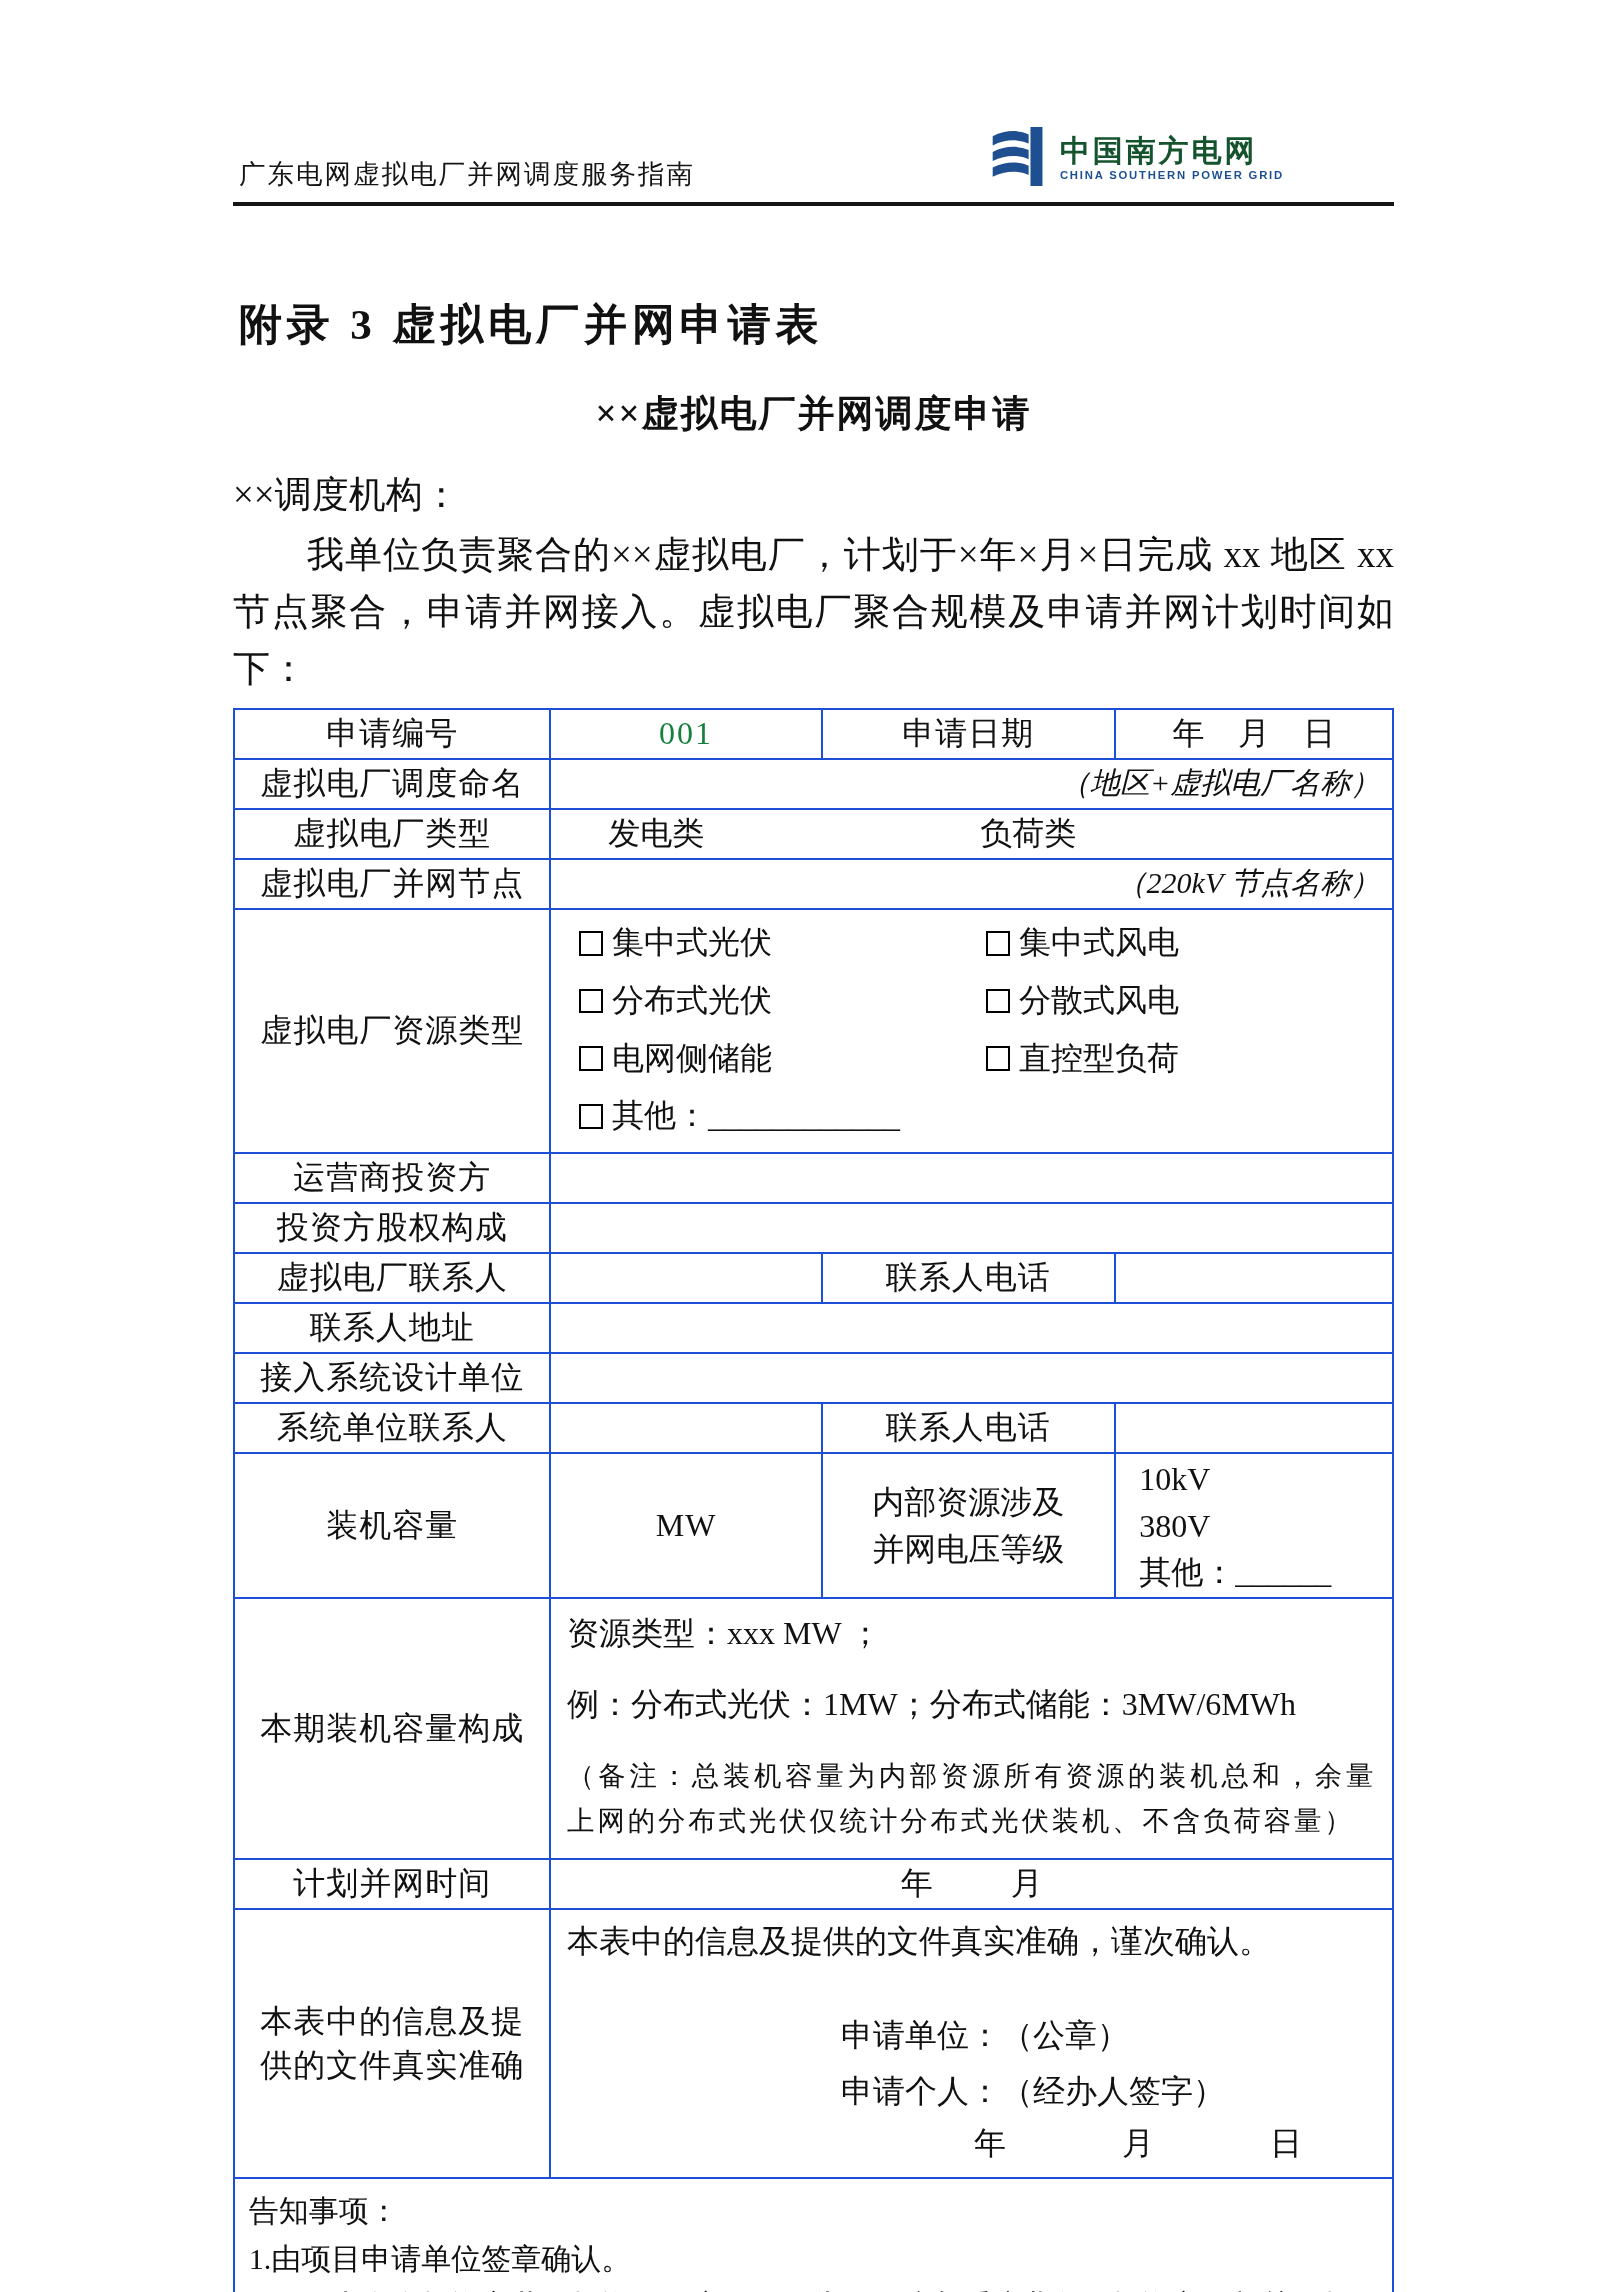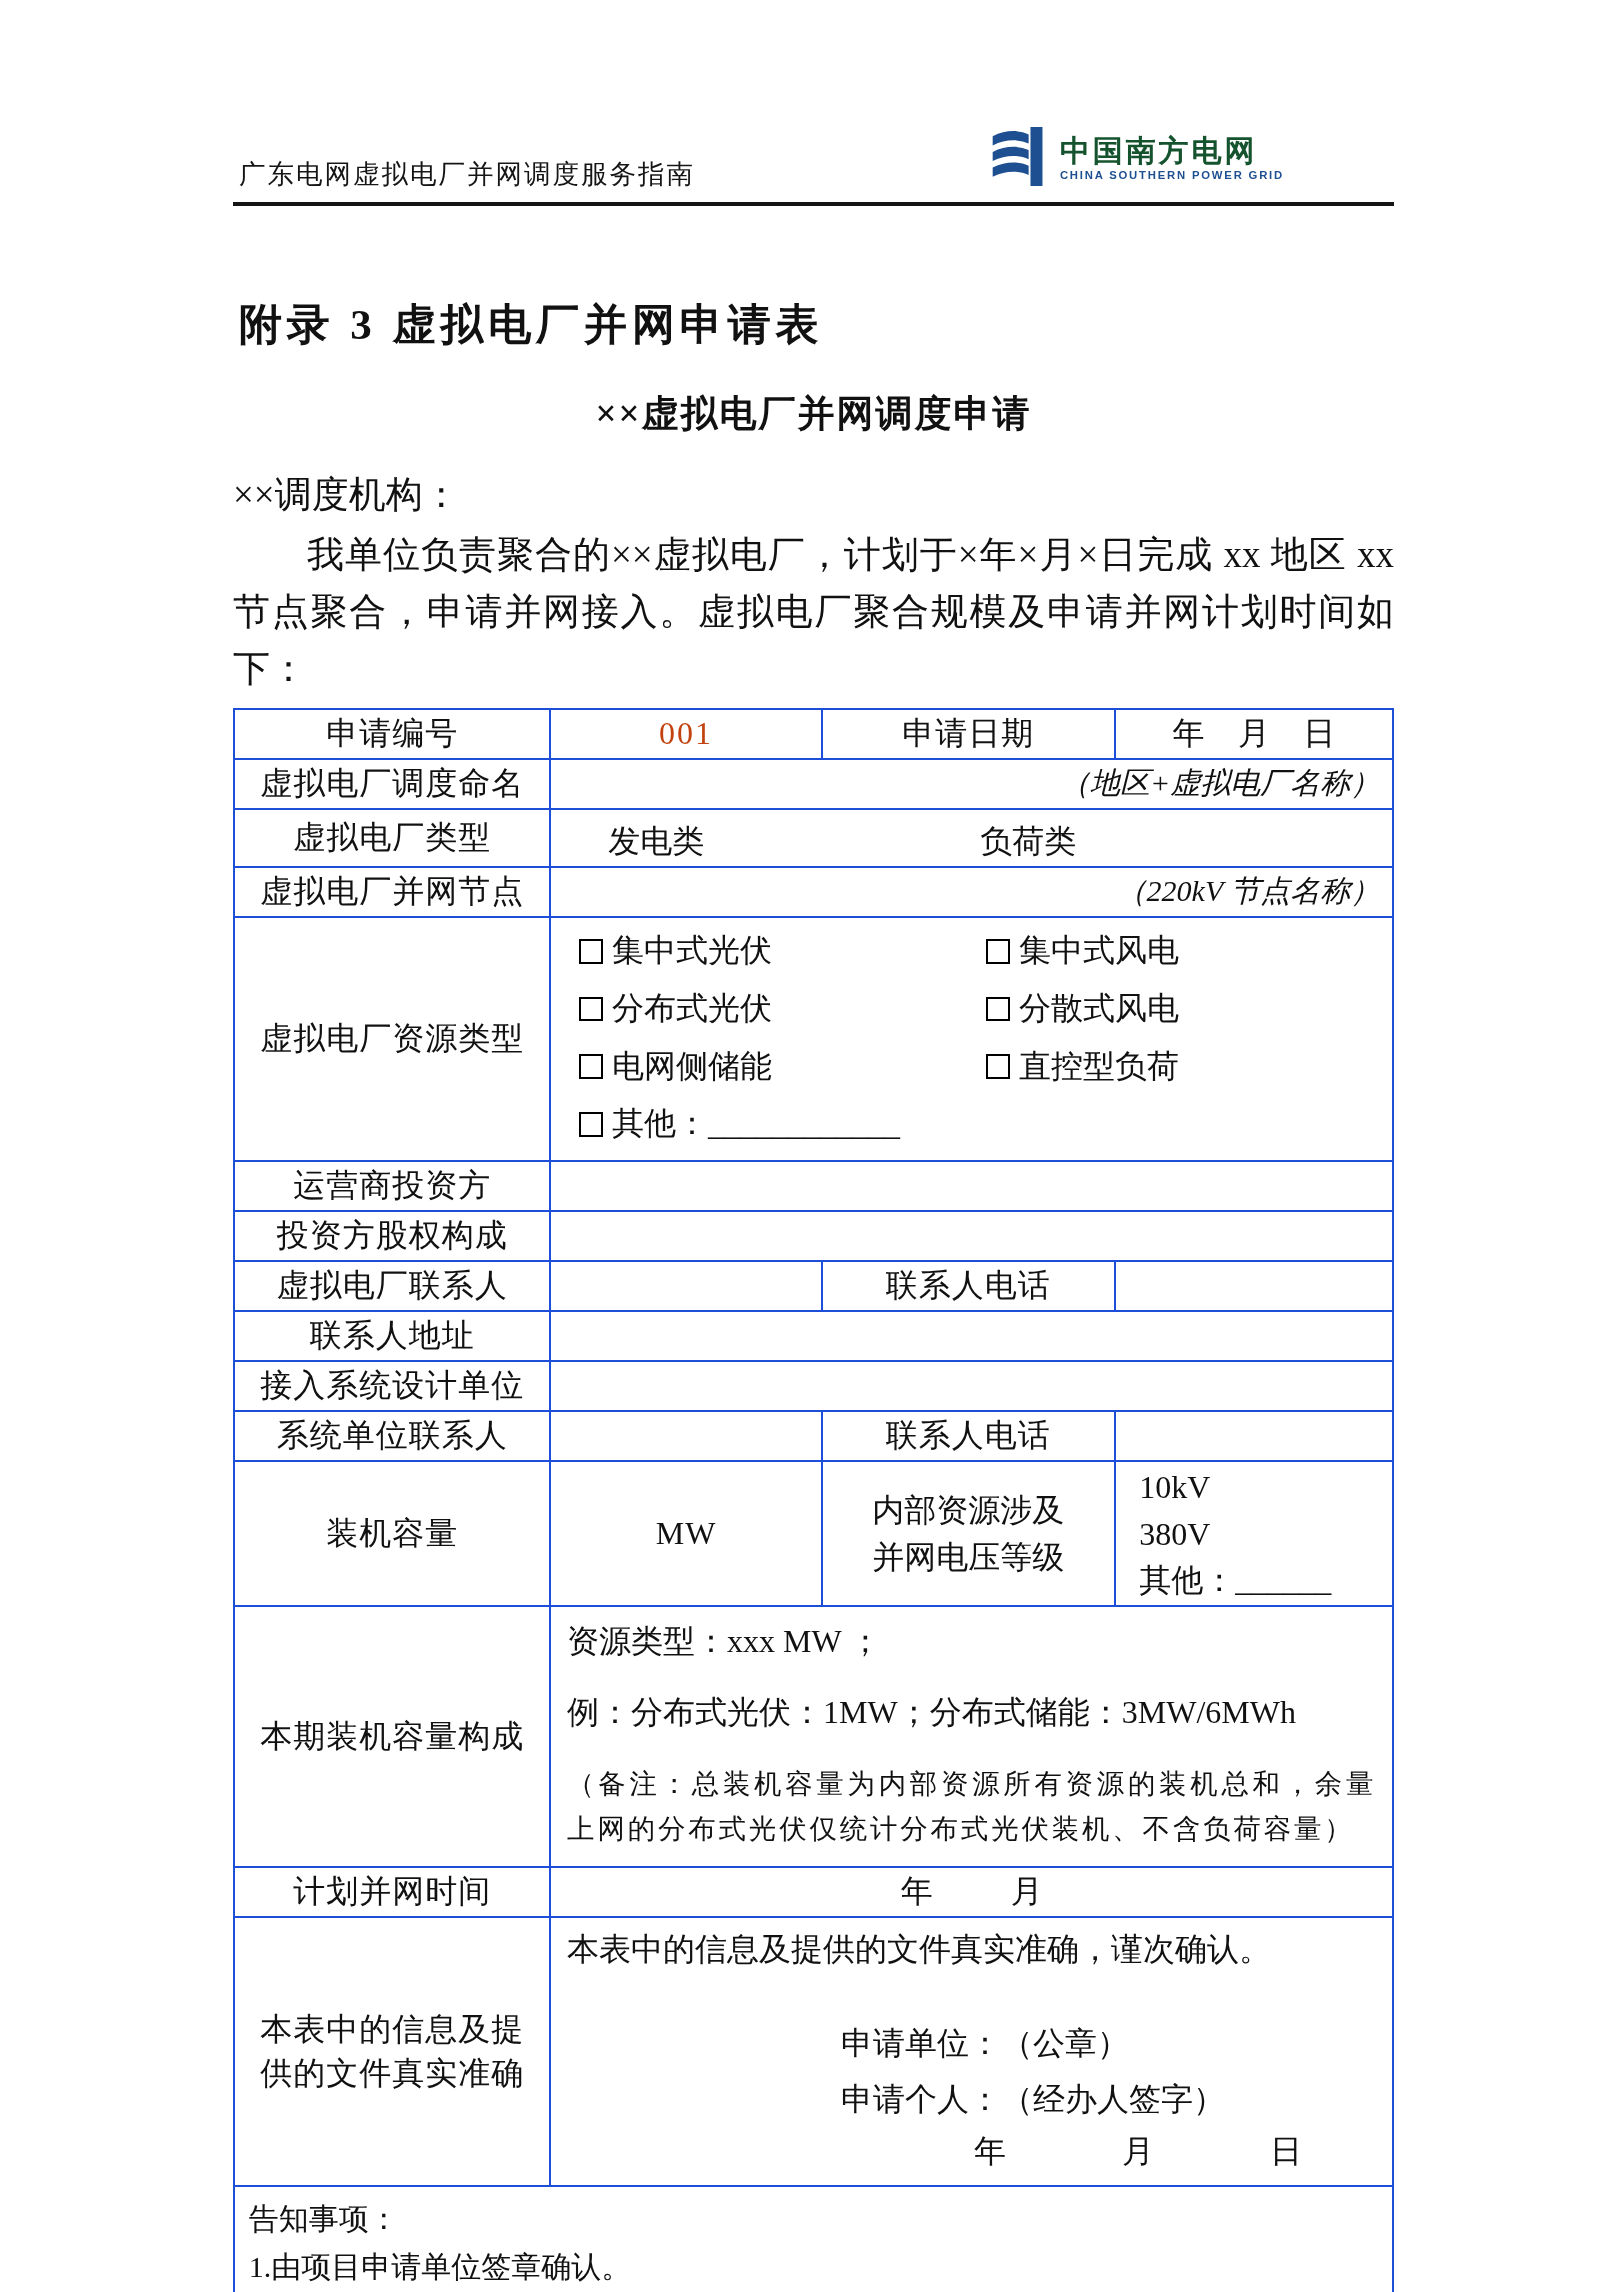--- a/index.html
+++ b/index.html
@@ -30,25 +30,25 @@
   .appendix-title { margin-top: 90px; font-size: 43px; font-weight: bold; letter-spacing: 4.9px; padding-left: 5.9px; }
   .form-subtitle { margin-top: 35px; text-align: center; font-size: 37px; font-weight: bold; letter-spacing: 2px; }
   .salutation { margin-top: 31px; font-size: 37px; font-weight: normal; }
   .intro { margin-top: 5.9px; font-size: 37px; line-height: 1.55; text-indent: 2em; text-align: justify; }
 
   
   table.form { width: 100%; border-collapse: collapse; table-layout: fixed;
                border: 2.9px solid #000; margin-top: 9.8px; font-size: 32px; }
   td { border: 2px solid #1d4ed8; padding: 2px 9.8px; vertical-align: middle; }
   td.lbl { text-align: center; letter-spacing: 1px; }
-  .ph-gray { color: #c2410c; text-align: center; letter-spacing: 2px; }
+  .ph-gray { color: #15803d; text-align: center; letter-spacing: 2px; }
   .hint { text-align: right; font-size: 30px; padding-right: 11.8px; font-style: italic; }
   .date-spread { display: flex; justify-content: space-evenly; padding: 0 13.7px; }
 
-  .type-row { display: flex; align-items: center; padding-left: 47px; margin-top: 8px; }
+  .type-row { display: flex; align-items: center; padding-left: 47px; }
   .type-opt1 { width: 372px; }
 
   .cb-grid { display: grid; grid-template-columns: 407px auto; row-gap: 13.7px; padding: 9.8px 0 11.8px 17.6px; }
   .cb-item { display: flex; align-items: center; }
   .cb { display: inline-block; width: 24.5px; height: 24.5px; border: 2.5px solid #000;
         margin-right: 8.8px; flex: none; background: #fff; }
   .cb-other { grid-column: 1 / 3; display: flex; align-items: center; }
   .blank { letter-spacing: 0; white-space: nowrap; }
 
   .v-center-2l { text-align: center; line-height: 1.45; }

